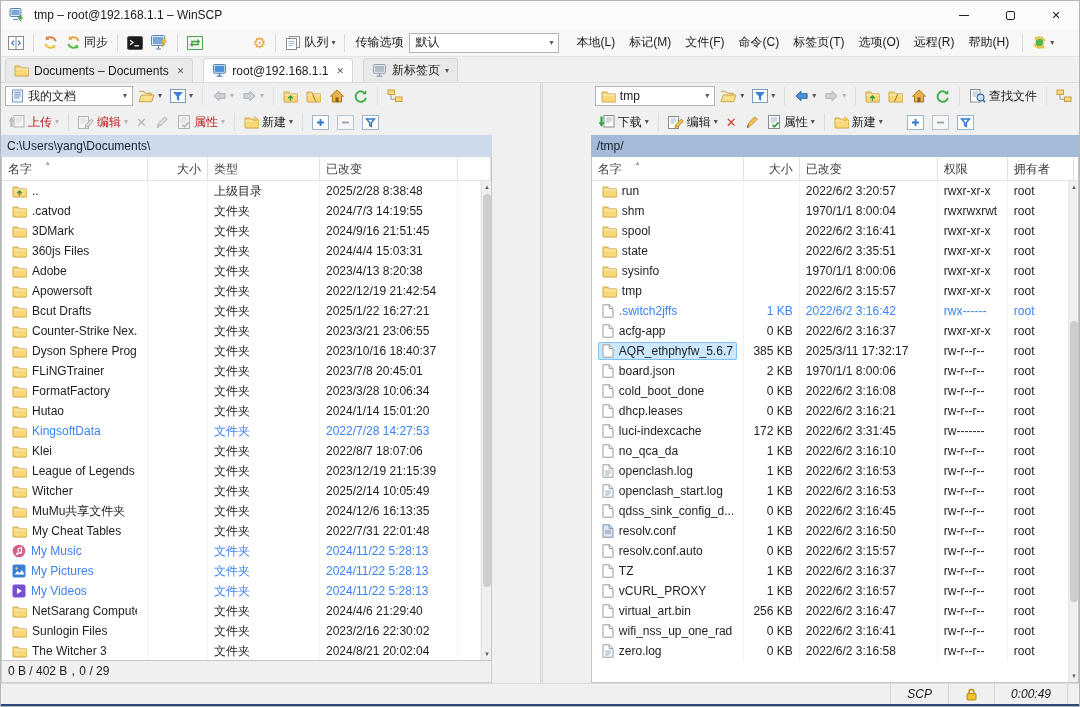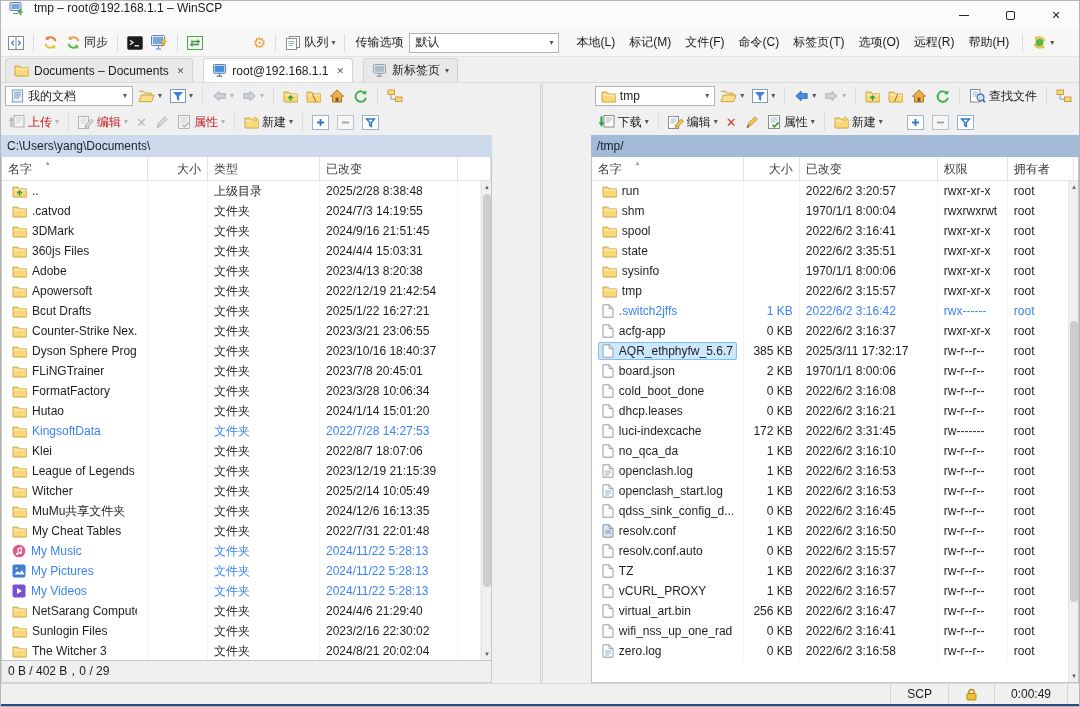--- a/index.html
+++ b/index.html
@@ -1,21 +1,21 @@
 <!DOCTYPE html>
 <html><head>
 <meta charset="utf-8">
 <style>
   * { box-sizing: border-box; margin: 0; padding: 0; }
   html,body { width:1080px; height:707px; overflow:hidden; }
   body { font-family:"Liberation Sans","DejaVu Sans",sans-serif; font-size:12px; color:#1a1a1a; background:#f0f0f0; }
   .window { position:relative; width:1080px; height:707px; background:#f0f0f0; border:1px solid #b6b6b6; display:flex; flex-direction:column; }
 
   
-  .titlebar { height:28px; background:#fbfbfb; display:flex; padding-left:8px; flex:0 0 auto; }
+  .titlebar { height:28px; background:#fbfbfb; display:flex; align-items:center; padding-left:8px; flex:0 0 auto; }
   .titlebar .appicon { width:18px; height:16px; margin-right:7px; display:flex; align-items:center; }
   .title-text { font-size:12px; color:#1a1a1a; }
   .win-controls { margin-left:auto; display:flex; height:28px; }
   .wbtn { width:46px; height:28px; display:flex; align-items:center; justify-content:center; font-size:11px; color:#222; }
   .wbtn .minline { width:10px; height:1px; background:#222; }
   .wbtn .maxbox { width:9px; height:9px; border:1px solid #222; border-radius:2px; }
 
   
   .toolbar { height:28px; background:#f7f7f7; border-bottom:1px solid #e4e4e4; display:flex; align-items:center; padding:0 4px; gap:2px; flex:0 0 auto; }
   .tbtn { display:flex; align-items:center; gap:3px; padding:2px 3px; border-radius:3px; white-space:nowrap; }
@@ -71,21 +71,21 @@
   
   .vscroll { position:absolute; right:0; top:24px; bottom:0; width:10px; background:#f0f0f0; border-left:1px solid #e4e4e4; }
   .sarrow { position:absolute; left:0; width:10px; height:12px; display:flex; align-items:center; justify-content:center; font-size:6px; color:#606060; }
   .sarrow.up { top:0; } .sarrow.down { bottom:0; }
   .sthumb { position:absolute; left:1px; width:8px; background:#cdcdcd; border-radius:4px; }
 
   
   .panel-status { height:22px; background:#f0f0f0; border:1px solid #cfcfcf; border-top:none; display:flex; align-items:center; padding:0 6px; flex:0 0 auto; color:#1a1a1a; }
   .statusbar { height:21px; background:#f0f0f0; display:flex; align-items:stretch; flex:0 0 auto; border-top:1px solid #dadada; }
   .statusbar .fill { flex:1 1 auto; }
-  .sseg { display:flex; align-items:center; justify-content:center; border-left:1px solid #d5d5d5; padding:0 16px; color:#1a1a1a; }
+  .sseg { display:flex; align-items:center; justify-content:center; border-left:1px solid #d5d5d5; padding:0 16px; color:#1a1a1a;font-style:italic; }
   .sseg.time { min-width:72px; }
   .grip { width:12px; border-left:1px solid #d5d5d5; }
   .bottomstrip { height:2px; background:#2b4a79; flex:0 0 auto; }
 
   svg { display:block; }
 </style>
 </head>
 <body>
 
 <div class="window">

